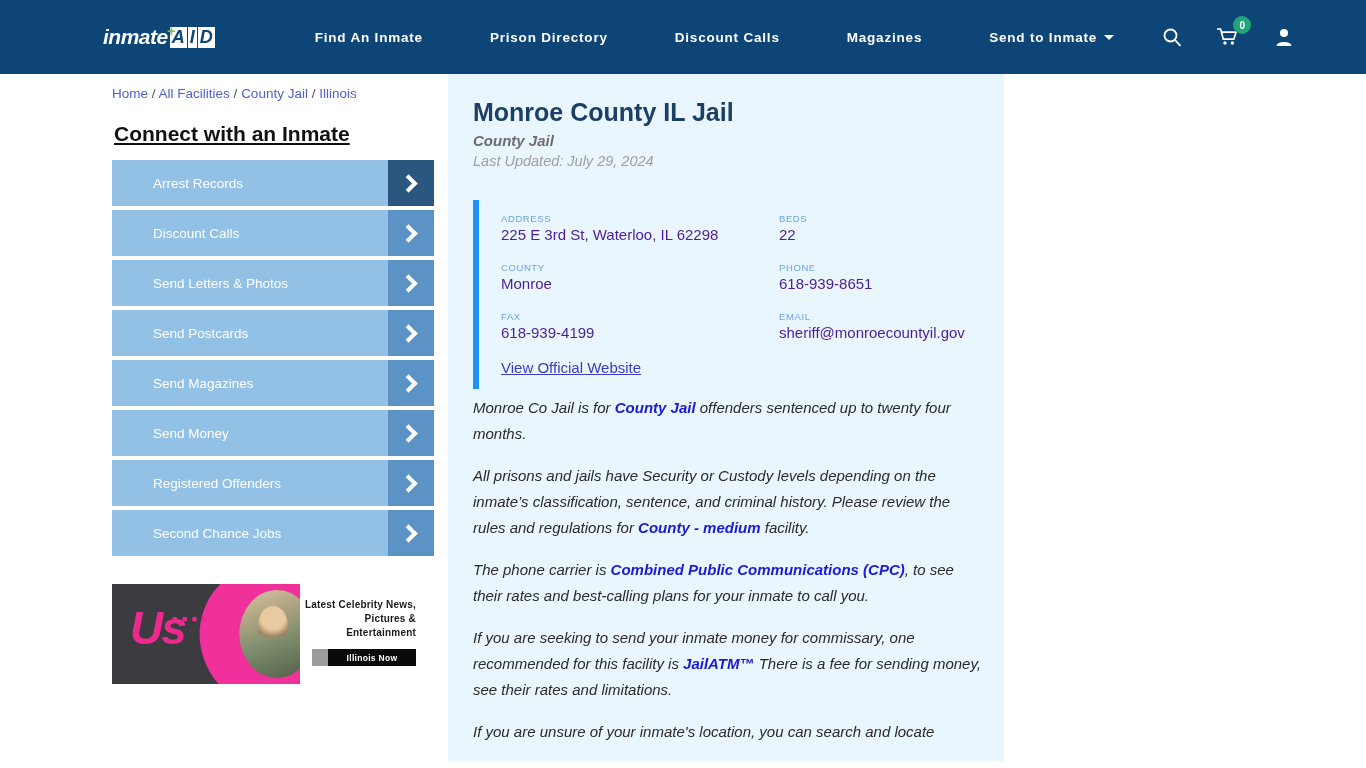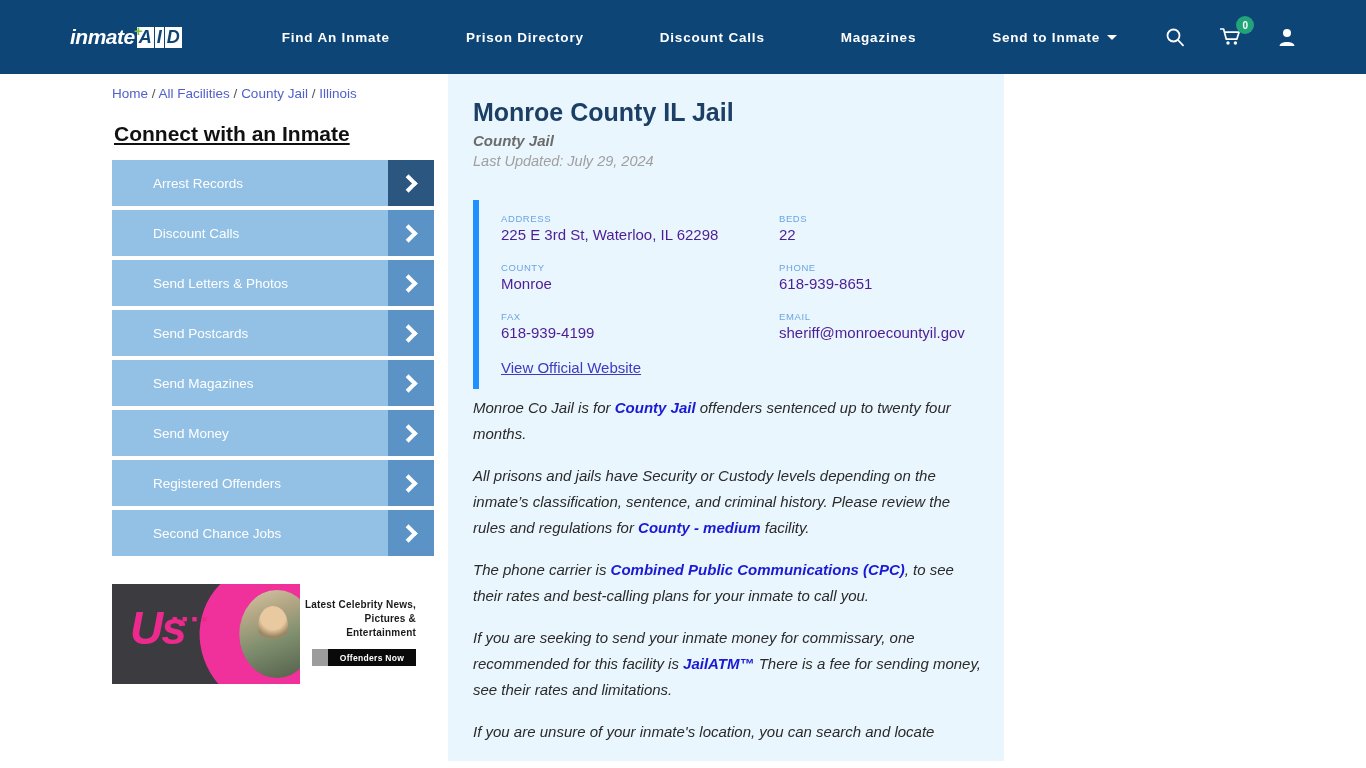--- a/index.html
+++ b/index.html
@@ -19,20 +19,21 @@
     align-items: center;
     padding: 0 60px 0 70px;
     position: relative;
   }
   .logo {
     display: flex;
     align-items: center;
     position: relative;
     margin-right: 70px;
     cursor: pointer;
+    margin-left: 33px;
   }
   .logo-word {
     font-size: 21px;
     font-weight: bold;
     color: #ffffff;
     letter-spacing: -0.5px;
     font-style: italic;
   }
   .logo-plus {
     position: absolute;
@@ -54,21 +55,21 @@
     font-weight: bold;
     font-style: italic;
     line-height: 18px;
     padding: 1px 2px 2px 2px;
     display: inline-block;
   }
   .nav {
     display: flex;
     align-items: center;
     flex: 1;
-    gap: 16px;
+    gap: 7px;
   }
   .nav-item {
     color: #ffffff;
     font-size: 13.5px;
     font-weight: bold;
     letter-spacing: 0.8px;
     padding: 0 30px;
     cursor: pointer;
     white-space: nowrap;
   }
@@ -444,21 +445,21 @@
     </div>
 
     <div class="ad">
       <div class="ad-left"></div>
       <div class="ad-swoosh"></div>
       <div class="ad-photo"></div>
       <div class="ad-us">Us</div>
       <div class="ad-dots">■ ■ ■ ■</div>
       <div class="ad-right">
         <div class="ad-text">Latest Celebrity News, Pictures &amp; Entertainment</div>
-        <div class="ad-cta">Offenders Now</div>
+        <div class="ad-cta">Illinois Now</div>
       </div>
     </div>
   </div>
 
   <div class="col-main">
     <div class="main-inner">
       <h1 class="fac-title">Monroe County IL Jail</h1>
       <div class="fac-sub">County Jail</div>
       <div class="fac-updated">Last Updated: July 29, 2024</div>
 

